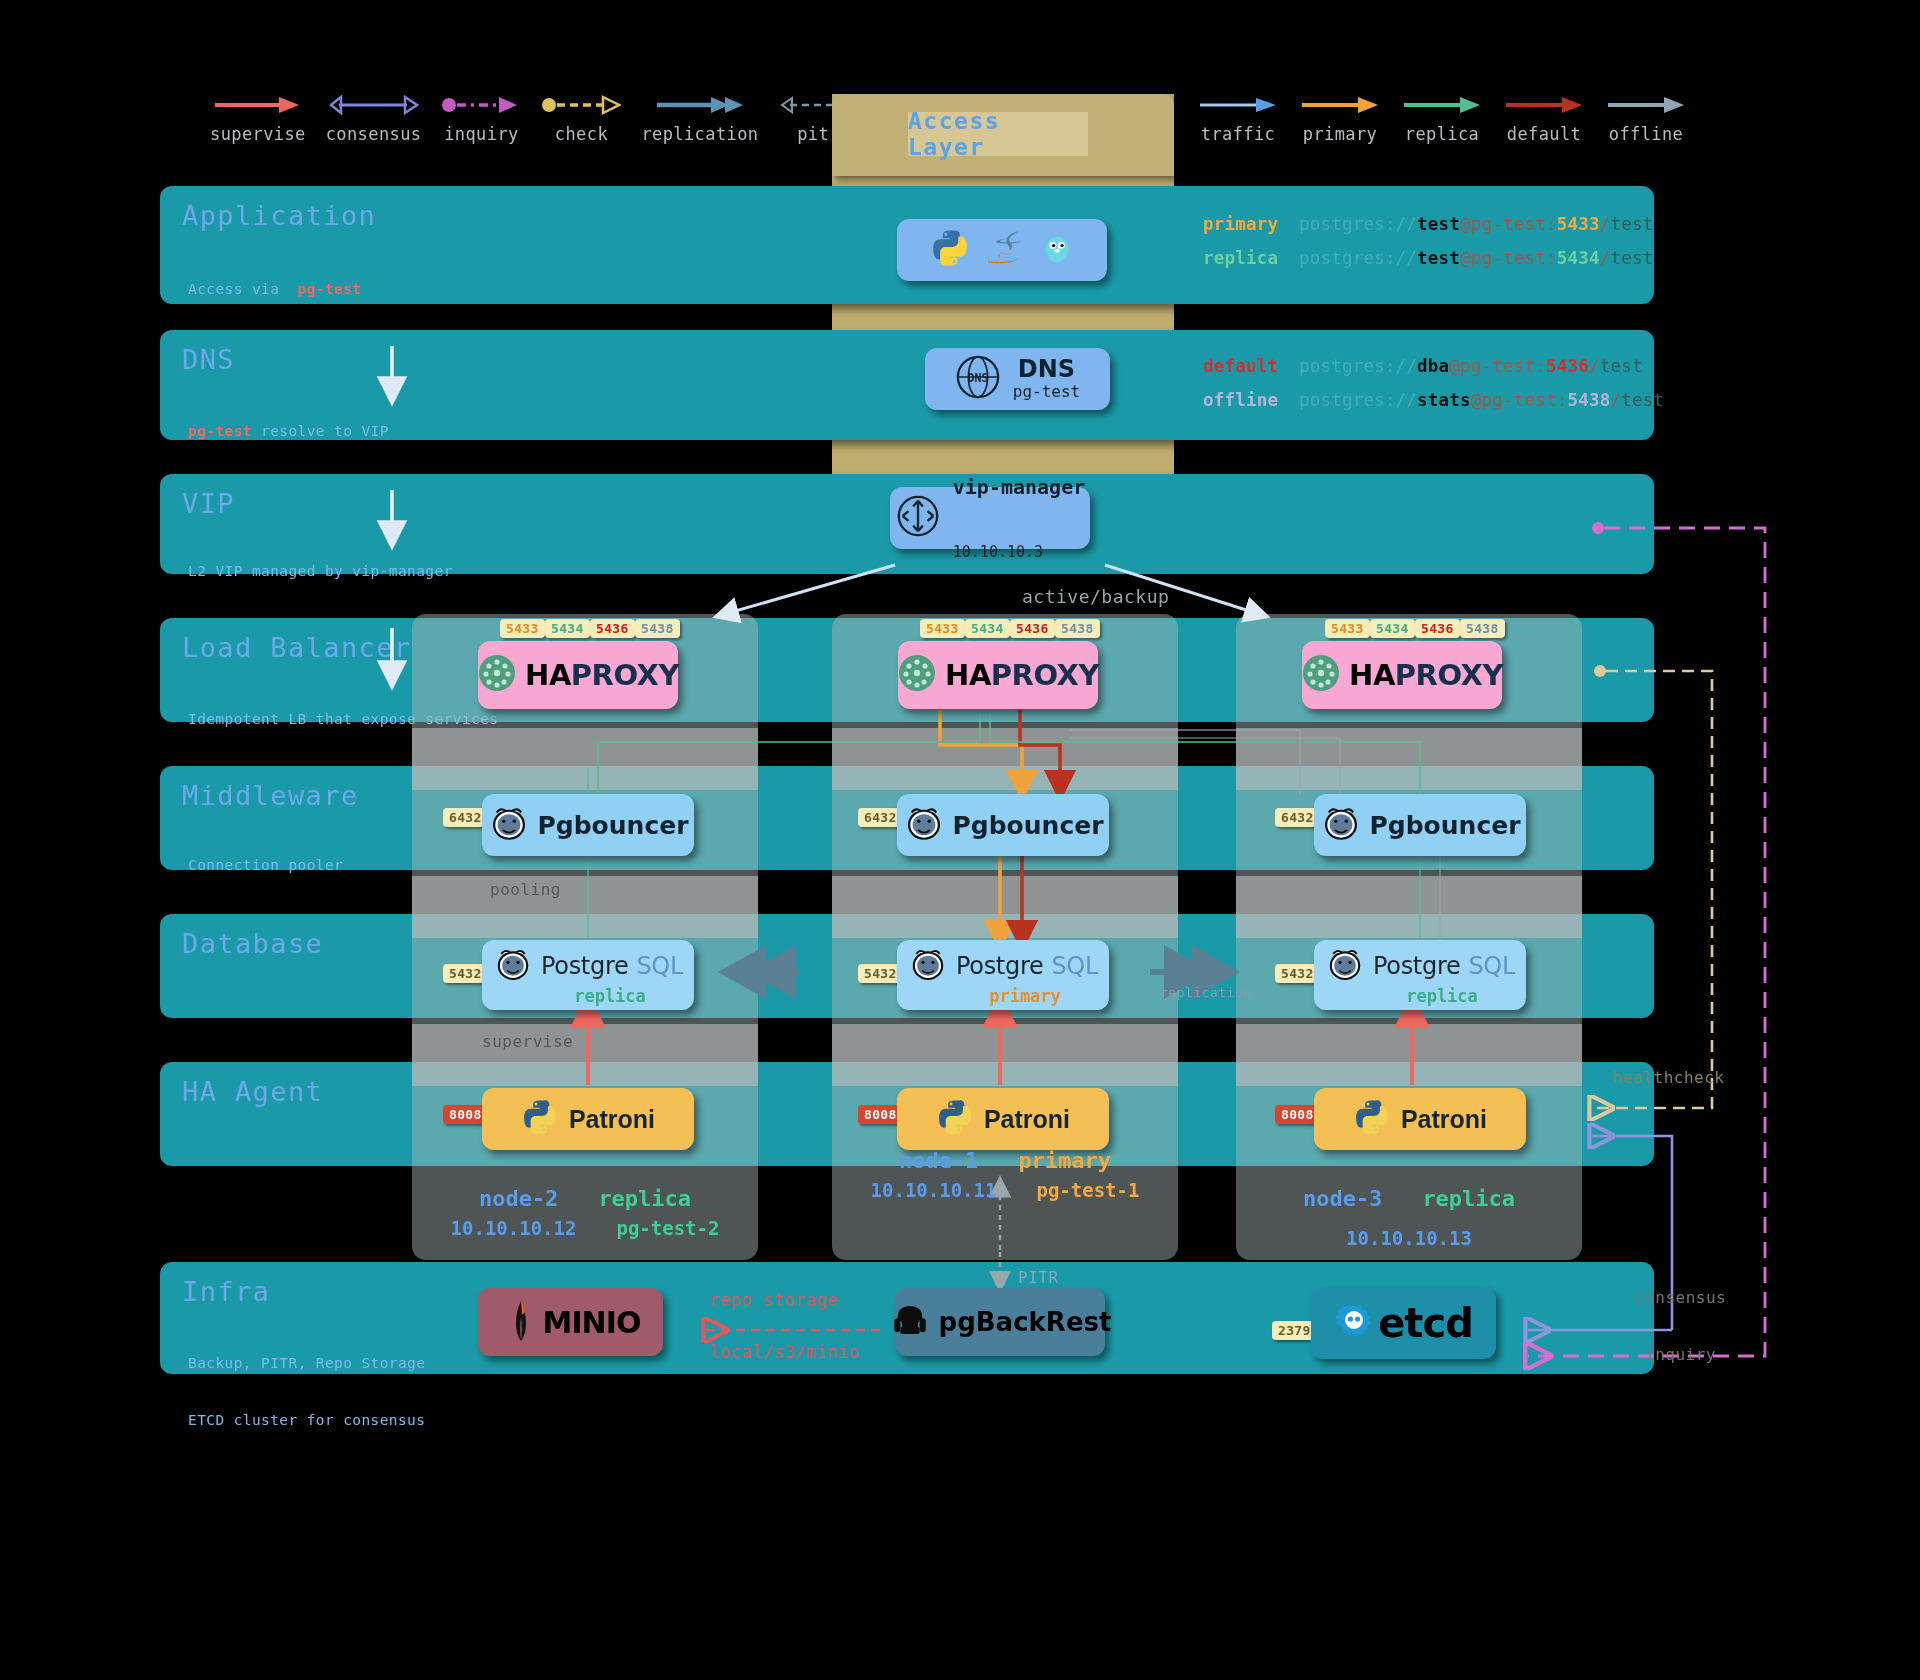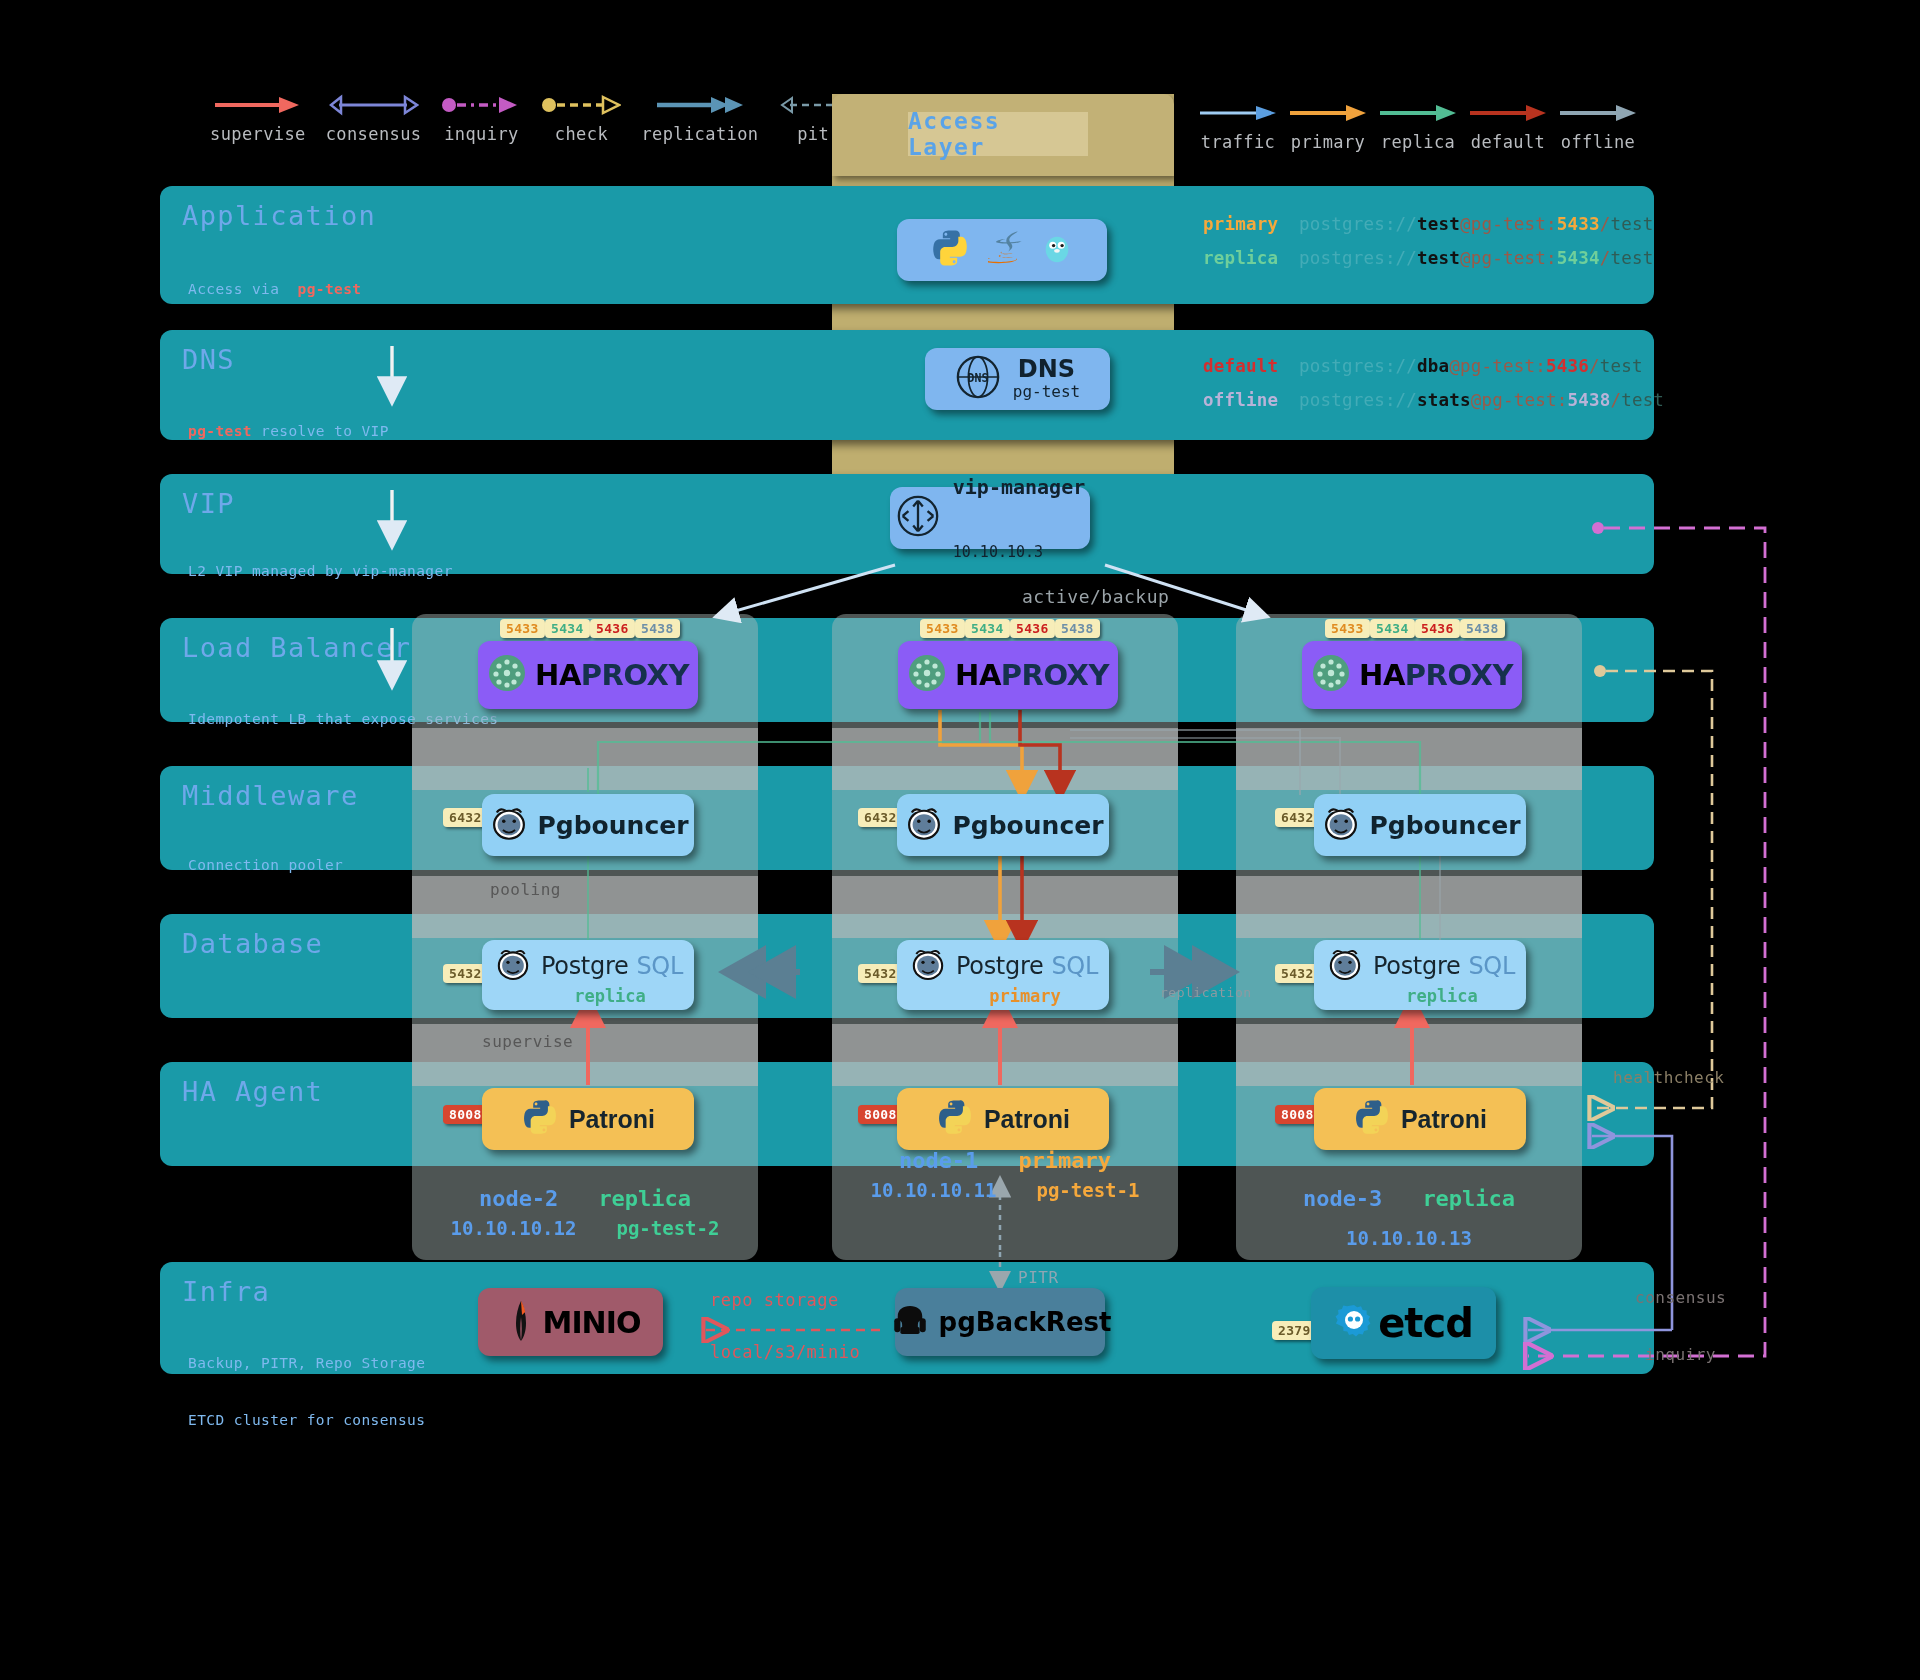--- a/index.html
+++ b/index.html
@@ -81,21 +81,21 @@
   .port-5436 { color:#cc1f1f; } .port-5438 { color:#6d8fa8; }
   .port-plain { color:#6b5b2a; }
   .port-8008 { background:#d7452f; color:#fff; }
 
   
   .comp {
     position: absolute; border-radius: 12px;
     display: flex; align-items: center; justify-content: center;
     box-shadow: 4px 5px 7px rgba(0,0,0,.45);
   }
-  .haproxy { background:#8b5cf6; width: 220px; height: 68px; }
+  .haproxy { background:#f9a8d4; width: 200px; height: 68px; }
   .pgb     { background:#91d0f5; width: 212px; height: 62px; }
   .pg      { background:#9ed6f7; width: 212px; height: 70px; flex-direction: column; }
   .patroni { background:#f4c055; width: 212px; height: 62px; }
 
   .haproxy-txt { font-family:"DejaVu Sans","Liberation Sans",sans-serif; font-size:29px; font-weight:bold; letter-spacing:-.5px; } .hap-b { color:#16314d; }
   .pgb-txt { font-family:"DejaVu Sans","Liberation Sans",sans-serif; font-size:25px; color:#10232e; font-weight:600; }
   .pg-txt  { font-family:"DejaVu Sans","Liberation Sans",sans-serif; font-size:24px; letter-spacing:-.3px; }
   .pg-dark { color:#16252e; } .pg-lite { color:#5b96c7; }
   .pg-role { font-size:17px; font-weight:bold; margin-top:-2px; }
   .role-replica { color:#3fae86; } .role-primary { color:#e8902a; }
@@ -196,21 +196,21 @@
         <svg width="80" height="24" viewBox="0 0 80 24">
             <line x1="12" y1="12" x2="68" y2="12" stroke="#7a9aa8" stroke-width="2.5" stroke-dasharray="7 5"></line>
             <path d="M14 5 L4 12 L14 19 Z" fill="none" stroke="#7a9aa8" stroke-width="2"></path>
             <path d="M66 5 L76 12 L66 19 Z" fill="none" stroke="#7a9aa8" stroke-width="2"></path>
           </svg>
       </div>
       <div class="leg-label">pitr</div>
     </div>
   </div>
 
-  <div class="legend" id="legend-right" style="left:1198px; top:100px; gap:10px;">
+  <div class="legend" id="legend-right" style="left:1198px; top:92px; gap:22px;">
     <div class="leg-item">
       <div class="leg-line">
         <svg width="80" height="24" viewBox="0 0 80 24">
             <line x1="2" y1="12" x2="62" y2="12" stroke="#9ecbf2" stroke-width="3"></line>
             <path d="M58 5 L78 12 L58 19 Z" fill="#5b9ee0"></path>
           </svg>
       </div>
       <div class="leg-label">traffic</div>
     </div>
     <div class="leg-item">

